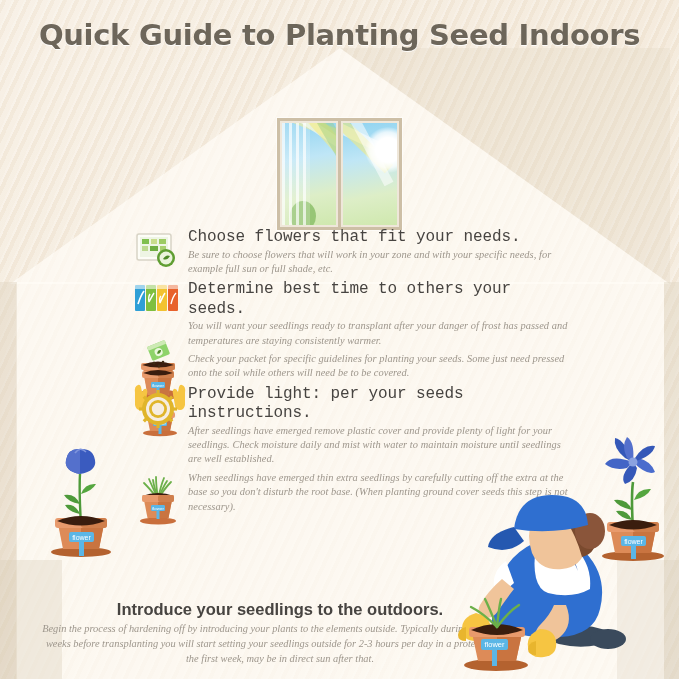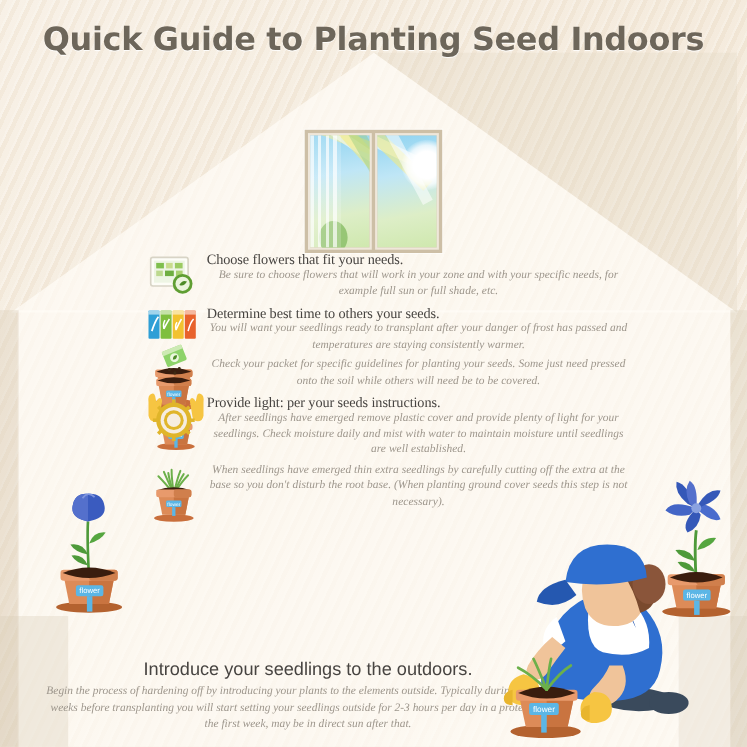--- a/index.html
+++ b/index.html
@@ -99,37 +99,36 @@
     font-family:"DejaVu Sans", sans-serif;
     text-shadow:0 1px 0 rgba(255,255,255,0.85);
   }
   
   .steps{position:absolute;left:133px;top:228px;width:440px;}
   .step{position:relative;padding-left:55px;margin-bottom:1px;}
   .step-icon{
     position:absolute;left:0;top:2px;width:50px;height:50px;
   }
   .step h2{
-    margin:0;font-size:13px;font-weight:normal;color:#474441;
+    margin:0;font-size:16px;font-weight:normal;color:#474441;
     line-height:1.22;letter-spacing:-0.1px;
-    font-family:Liberation Serif, serif;
+    font-family:Liberation Mono, monospace;
   }
   .step p{
     margin:0 0 4px 0;font-size:10.4px;color:#9d968c;
     font-style:italic;line-height:1.38;
     font-family:"Liberation Serif", serif;
     letter-spacing:0.05px;
-    text-align:center;
   }
   
   .footer{
     position:absolute;left:40px;top:600px;width:480px;text-align:center;
   }
   .footer h2{
-    margin:0 0 2px 0;font-size:16.5px;font-weight:normal;color:#474441;
+    margin:0 0 2px 0;font-size:16.5px;font-weight:bold;color:#474441;
     font-family:"Liberation Sans", sans-serif;
   }
   .footer p{
     margin:0;font-size:10.4px;color:#9d968c;font-style:italic;line-height:1.45;
     font-family:"Liberation Serif", serif;
   }
 </style>
 </head>
 <body>
 

